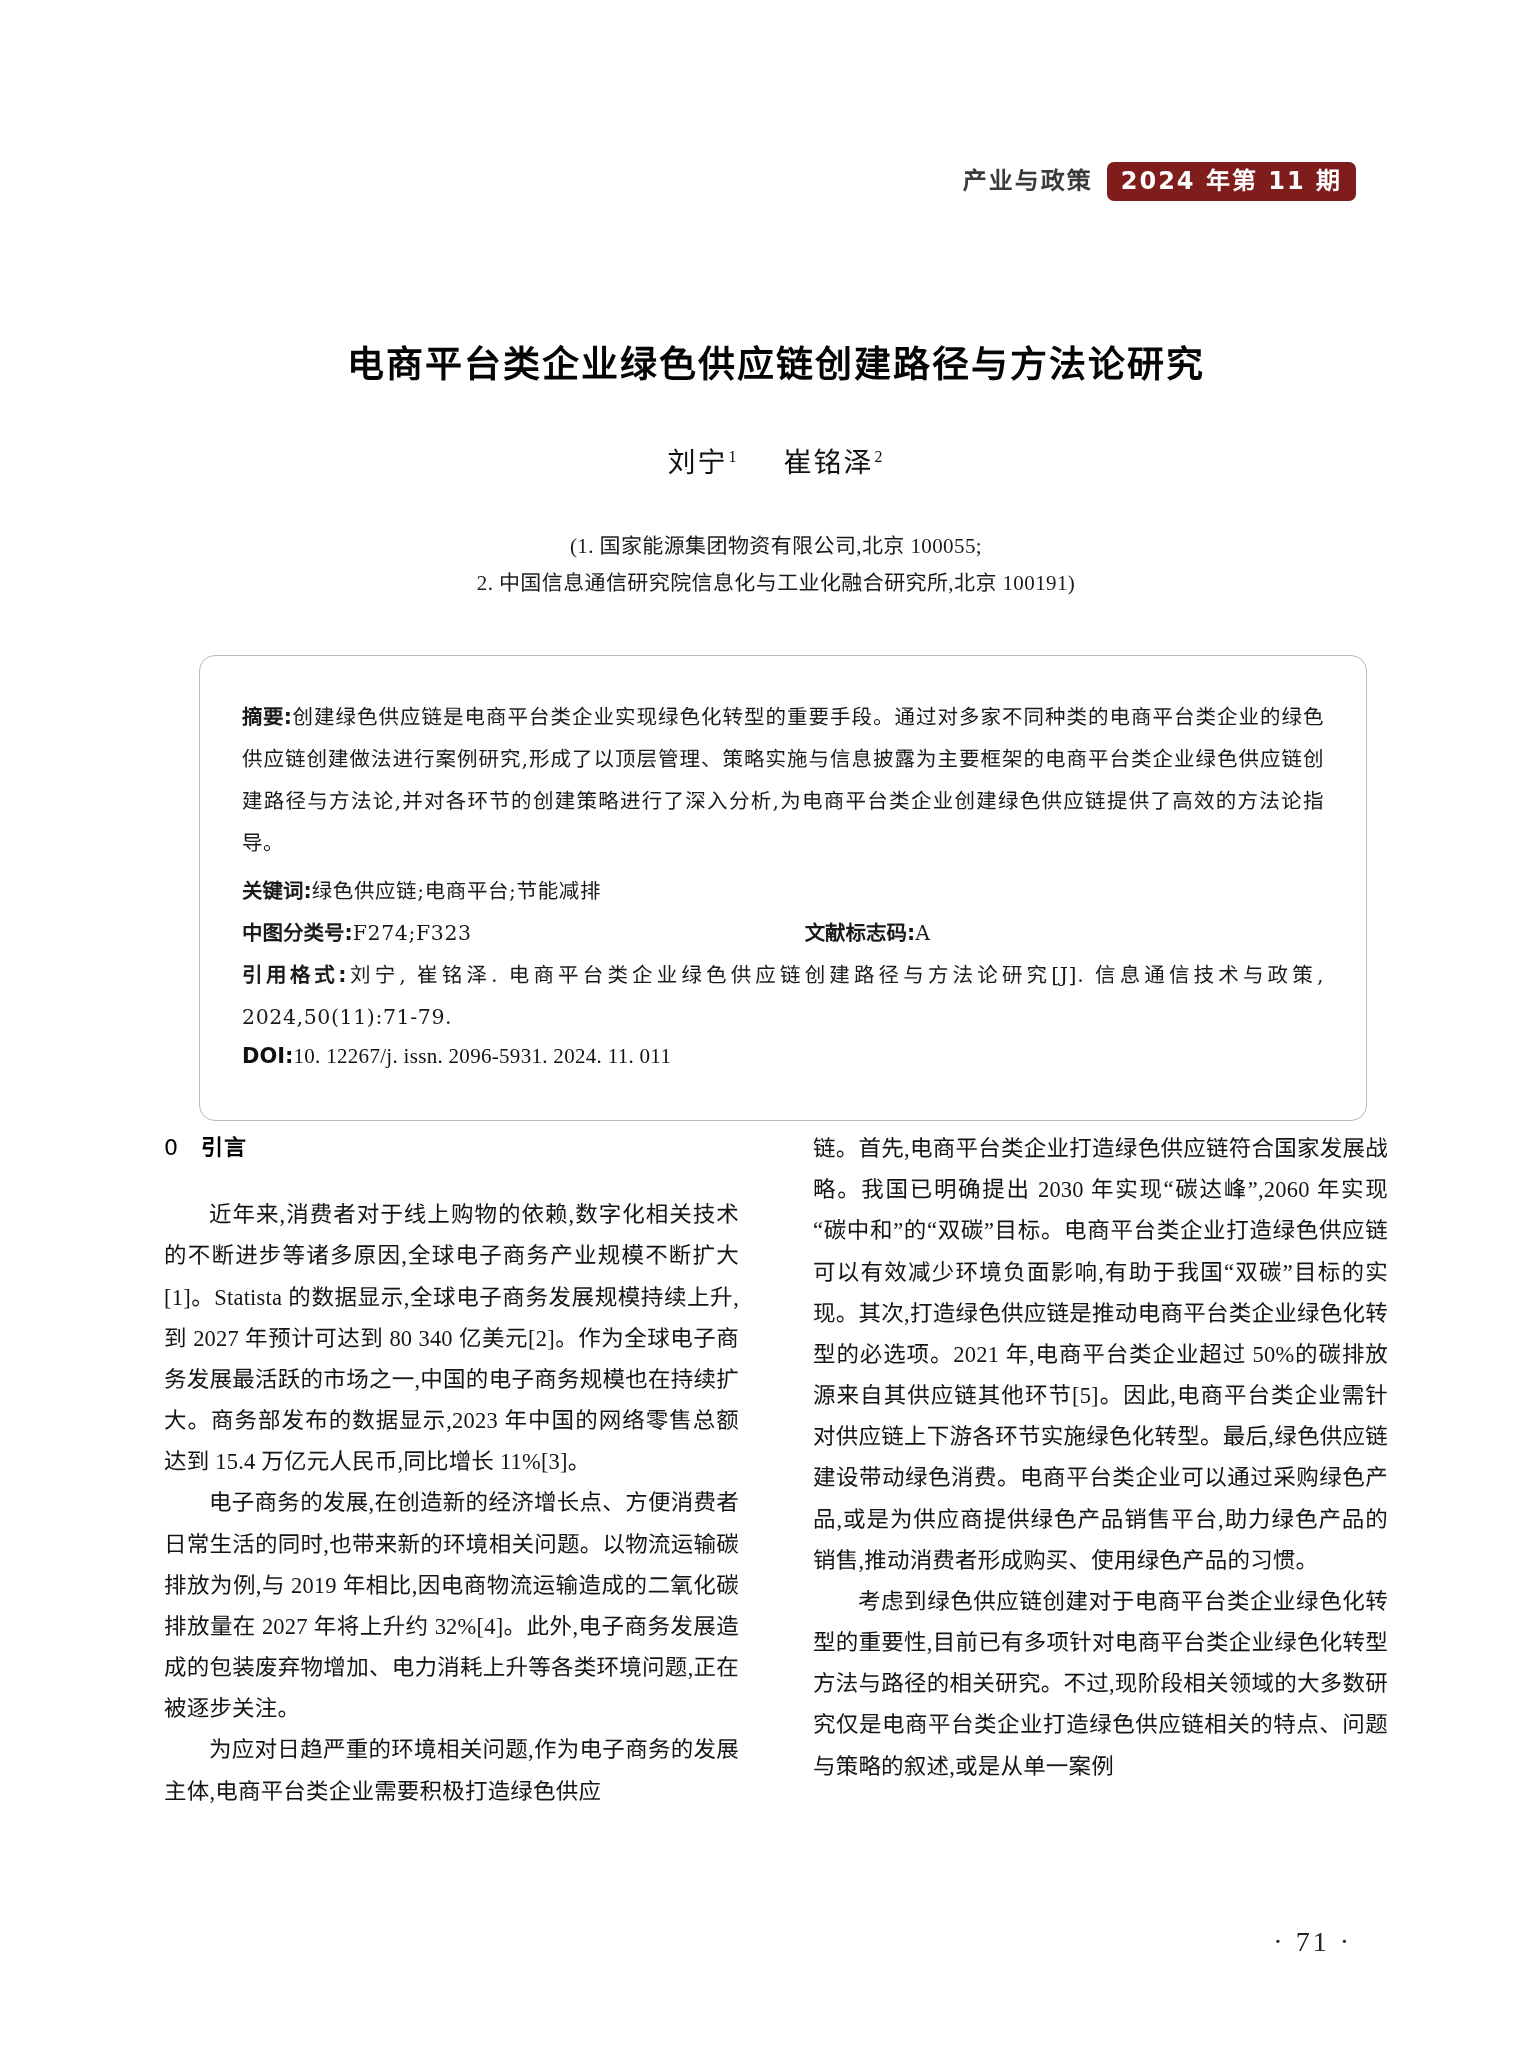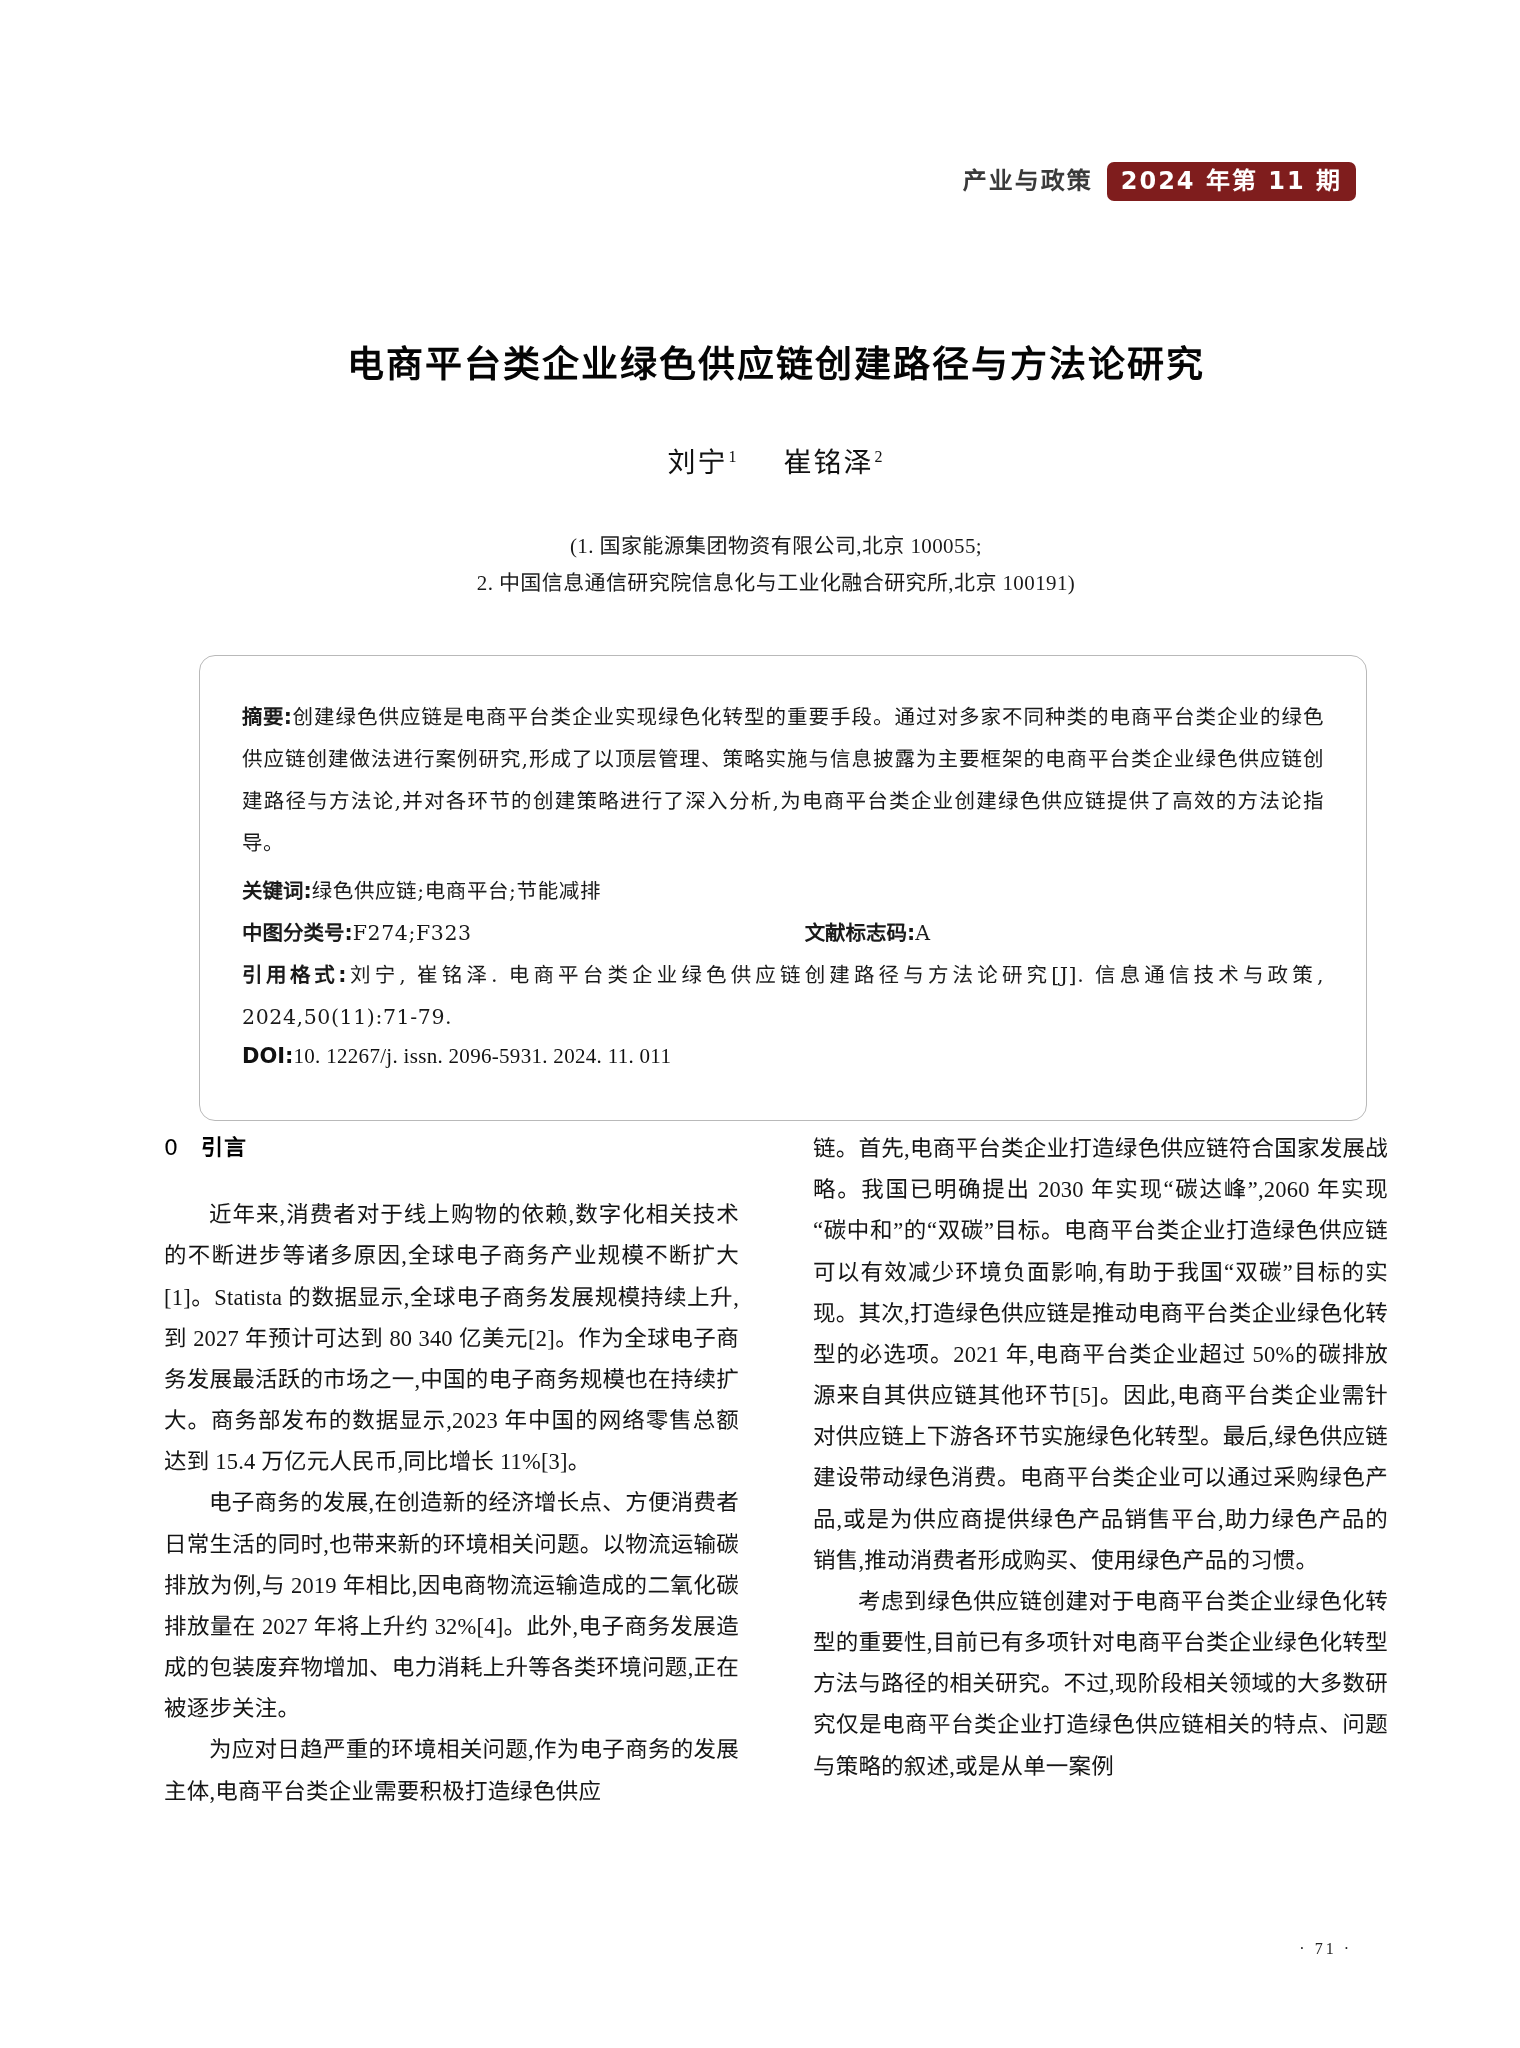--- a/index.html
+++ b/index.html
@@ -171,21 +171,21 @@
     text-align: justify;
     text-justify: inter-ideograph;
     text-indent: 2em;
   }
 
   
   .page-number {
     position: absolute;
     bottom: 90px;
     right: 152px;
-    font-size: 16px;
+    font-size: 28px;
     letter-spacing: 3px;
     color: #222222;
   }
 </style>
 </head>
 <body>
 
 <div id="page">
 
   <div class="running-header">

